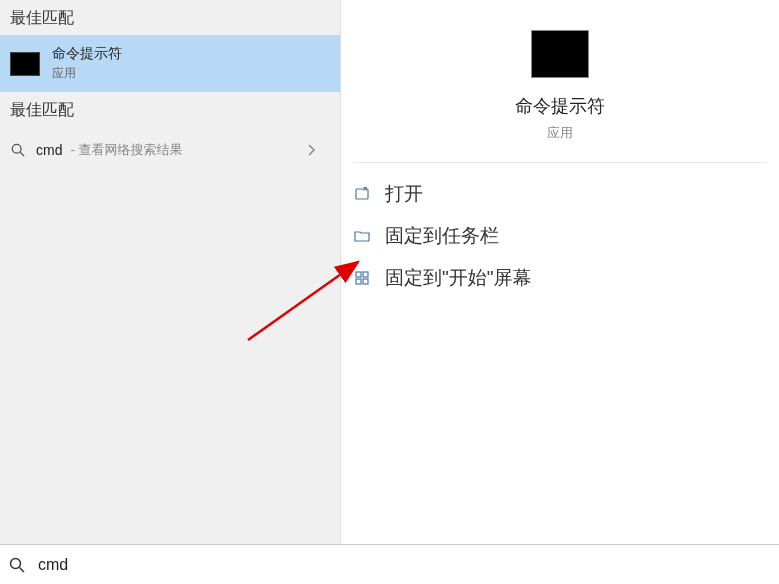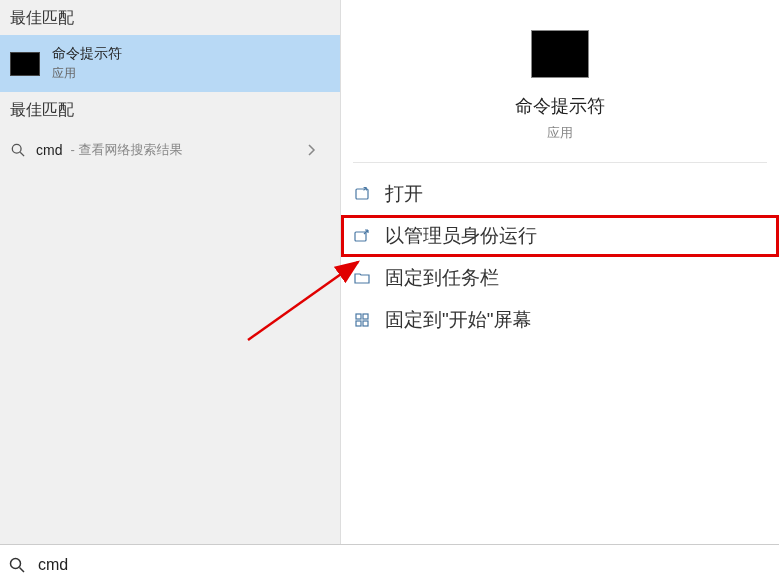--- a/index.html
+++ b/index.html
@@ -230,29 +230,20 @@
       <div class="action-item">
         <span class="action-icon">
           <svg width="16" height="16" viewBox="0 0 16 16">
               <rect x="2" y="3" width="12" height="10" rx="1" fill="none" stroke="#4a78a4" stroke-width="1.2"></rect>
               <path d="M5 2 L7 4 M5 2 L3 4 M5 2 L5 6" fill="none" stroke="#4a78a4" stroke-width="1" transform="translate(6,-1) rotate(45 5 4)"></path>
             </svg>
         </span>
         <span>打开</span>
       </div>
 
-      <div class="action-item action-highlight">
-        <span class="action-icon">
-          <svg width="16" height="16" viewBox="0 0 16 16">
-              <rect x="1" y="4" width="11" height="9" rx="1" fill="none" stroke="#4a78a4" stroke-width="1.2"></rect>
-              <path d="M10 6 L14 2 M14 2 L14 5 M14 2 L11 2" fill="none" stroke="#4a78a4" stroke-width="1.2"></path>
-            </svg>
-        </span>
-        <span>以管理员身份运行</span>
-      </div>
 
       <div class="action-item">
         <span class="action-icon">
           <svg width="16" height="16" viewBox="0 0 16 16">
               <path d="M1 4 L1 13 L15 13 L15 5 L7 5 L6 4 Z" fill="none" stroke="#4a78a4" stroke-width="1.2"></path>
             </svg>
         </span>
         <span>固定到任务栏</span>
       </div>
 

